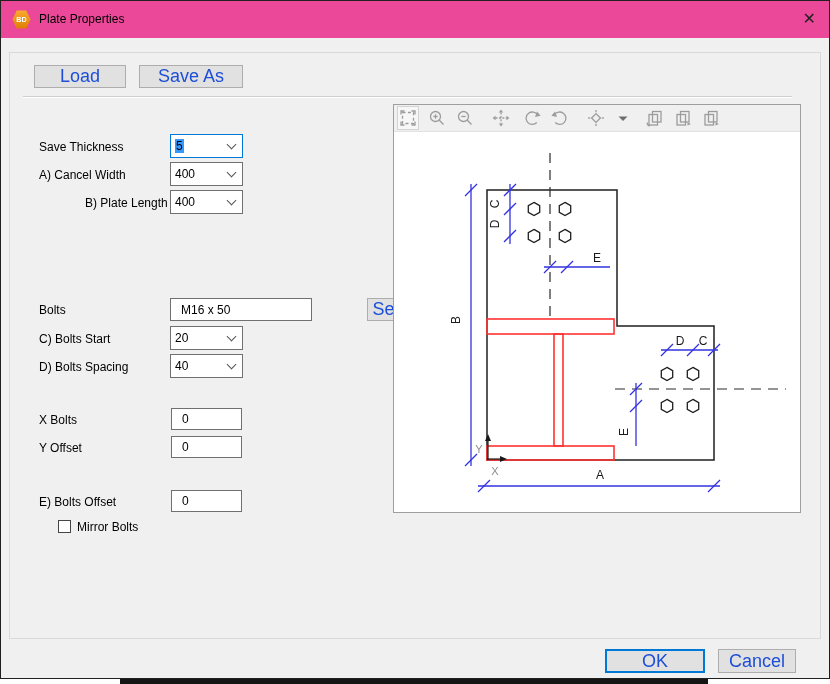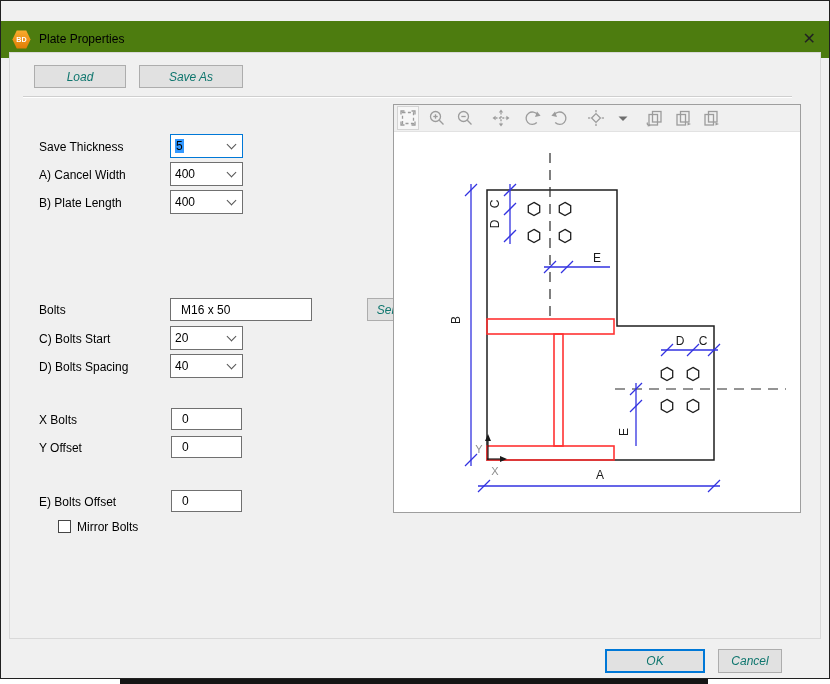--- a/index.html
+++ b/index.html
@@ -1,36 +1,36 @@
 <!DOCTYPE html>
 <html><head>
 <meta charset="utf-8">
 <style>
   html,body{margin:0;padding:0;background:#ffffff;}
   .stage{position:relative;width:830px;height:684px;font-family:"Liberation Sans",sans-serif;}
   .dialog{position:absolute;left:0;top:0;width:828px;height:677px;border:1px solid #202020;background:#f0f0f0;}
   .behind-strip{position:absolute;left:120px;top:679px;width:588px;height:5px;background:#151515;}
 
   
-  .titlebar{position:absolute;left:0;top:0;width:100%;height:37px;background:#4d7c0f;margin-top:20px;}
+  .titlebar{position:absolute;left:0;top:0;width:100%;height:37px;background:#ec4899;}
   .title-icon{position:absolute;left:10px;top:8px;width:21px;height:21px;}
   .title-text{position:absolute;left:38px;top:11px;font-size:12px;color:#000;}
   .close-btn{position:absolute;right:13px;top:8px;font-size:16px;color:#222;cursor:pointer;line-height:20px;}
 
   
   .groupbox{position:absolute;left:8px;top:51px;width:810px;height:585px;border:1px solid #d9d9d9;background:#f0f0f0;}
   .separator{position:absolute;left:22px;top:95px;width:769px;height:0;border-top:1px solid #cfcfcf;border-bottom:1px solid #ffffff;}
 
   
-  .btn{position:absolute;background:#e1e1e1;border:1px solid #adadad;font-size:12px;font-family:inherit;color:#0f766e;display:flex;align-items:center;justify-content:center;box-sizing:border-box;cursor:pointer;font-style:italic;}
+  .btn{position:absolute;background:#e1e1e1;border:1px solid #adadad;font-size:18px;font-family:inherit;color:#1d4ed8;display:flex;align-items:center;justify-content:center;box-sizing:border-box;cursor:pointer;}
   .btn-load{left:33px;top:64px;width:92px;height:23px;}
   .btn-saveas{left:138px;top:64px;width:104px;height:23px;}
   .btn-sel{left:326px;top:297px;width:37px;height:23px;margin-left:40px;}
   .btn-ok{left:604px;top:648px;width:100px;height:24px;border:2px solid #0078d7;}
-  .btn-cancel{left:717px;top:648px;width:64px;height:24px;}
+  .btn-cancel{left:717px;top:648px;width:78px;height:24px;}
 
   
   .flabel{position:absolute;left:38px;font-size:12px;color:#000;white-space:nowrap;}
   .combo{position:absolute;left:169px;width:73px;height:24px;background:#fff;border:1px solid #707070;box-sizing:border-box;font-size:12px;color:#000;display:flex;align-items:center;padding-left:4px;cursor:default;}
   .combo.focused{border-color:#0078d7;}
   .combo .hl{background:#3399ff;color:#000;padding:0 1px;}
   .chev{position:absolute;right:7px;top:6px;width:6px;height:6px;border-right:1.5px solid #555;border-bottom:1.5px solid #555;transform:rotate(45deg);}
   .tinput{position:absolute;background:#fff;border:1px solid #707070;box-sizing:border-box;font-size:12px;font-family:inherit;color:#000;padding:2px 10px;}
   .cb{position:absolute;left:57px;top:519px;width:13px;height:13px;border:1px solid #454545;background:#fff;box-sizing:border-box;cursor:pointer;}
 
@@ -88,21 +88,21 @@
       <span class="hl">5</span>
       <span class="chev"></span>
     </div>
 
     <div class="flabel" style="top:167px;">A) Cancel Width</div>
     <div class="combo" style="top:161px;">
       <span>400</span>
       <span class="chev"></span>
     </div>
 
-    <div class="flabel" style="top:195px;">B) Plate Length</div>
+    <div class="flabel" style="top:195px;margin-left:46px;">B) Plate Length</div>
     <div class="combo" style="top:189px;">
       <span>400</span>
       <span class="chev"></span>
     </div>
 
     <div class="flabel" style="top:302px;text-align:right;">Bolts</div>
     <input class="tinput" style="left: 169px; top: 297px; width: 142px; height: 23px;" value="M16 x 50">
     <button class="btn btn-sel">Sel</button>
 
     <div class="flabel" style="top:331px;">C) Bolts Start</div>

